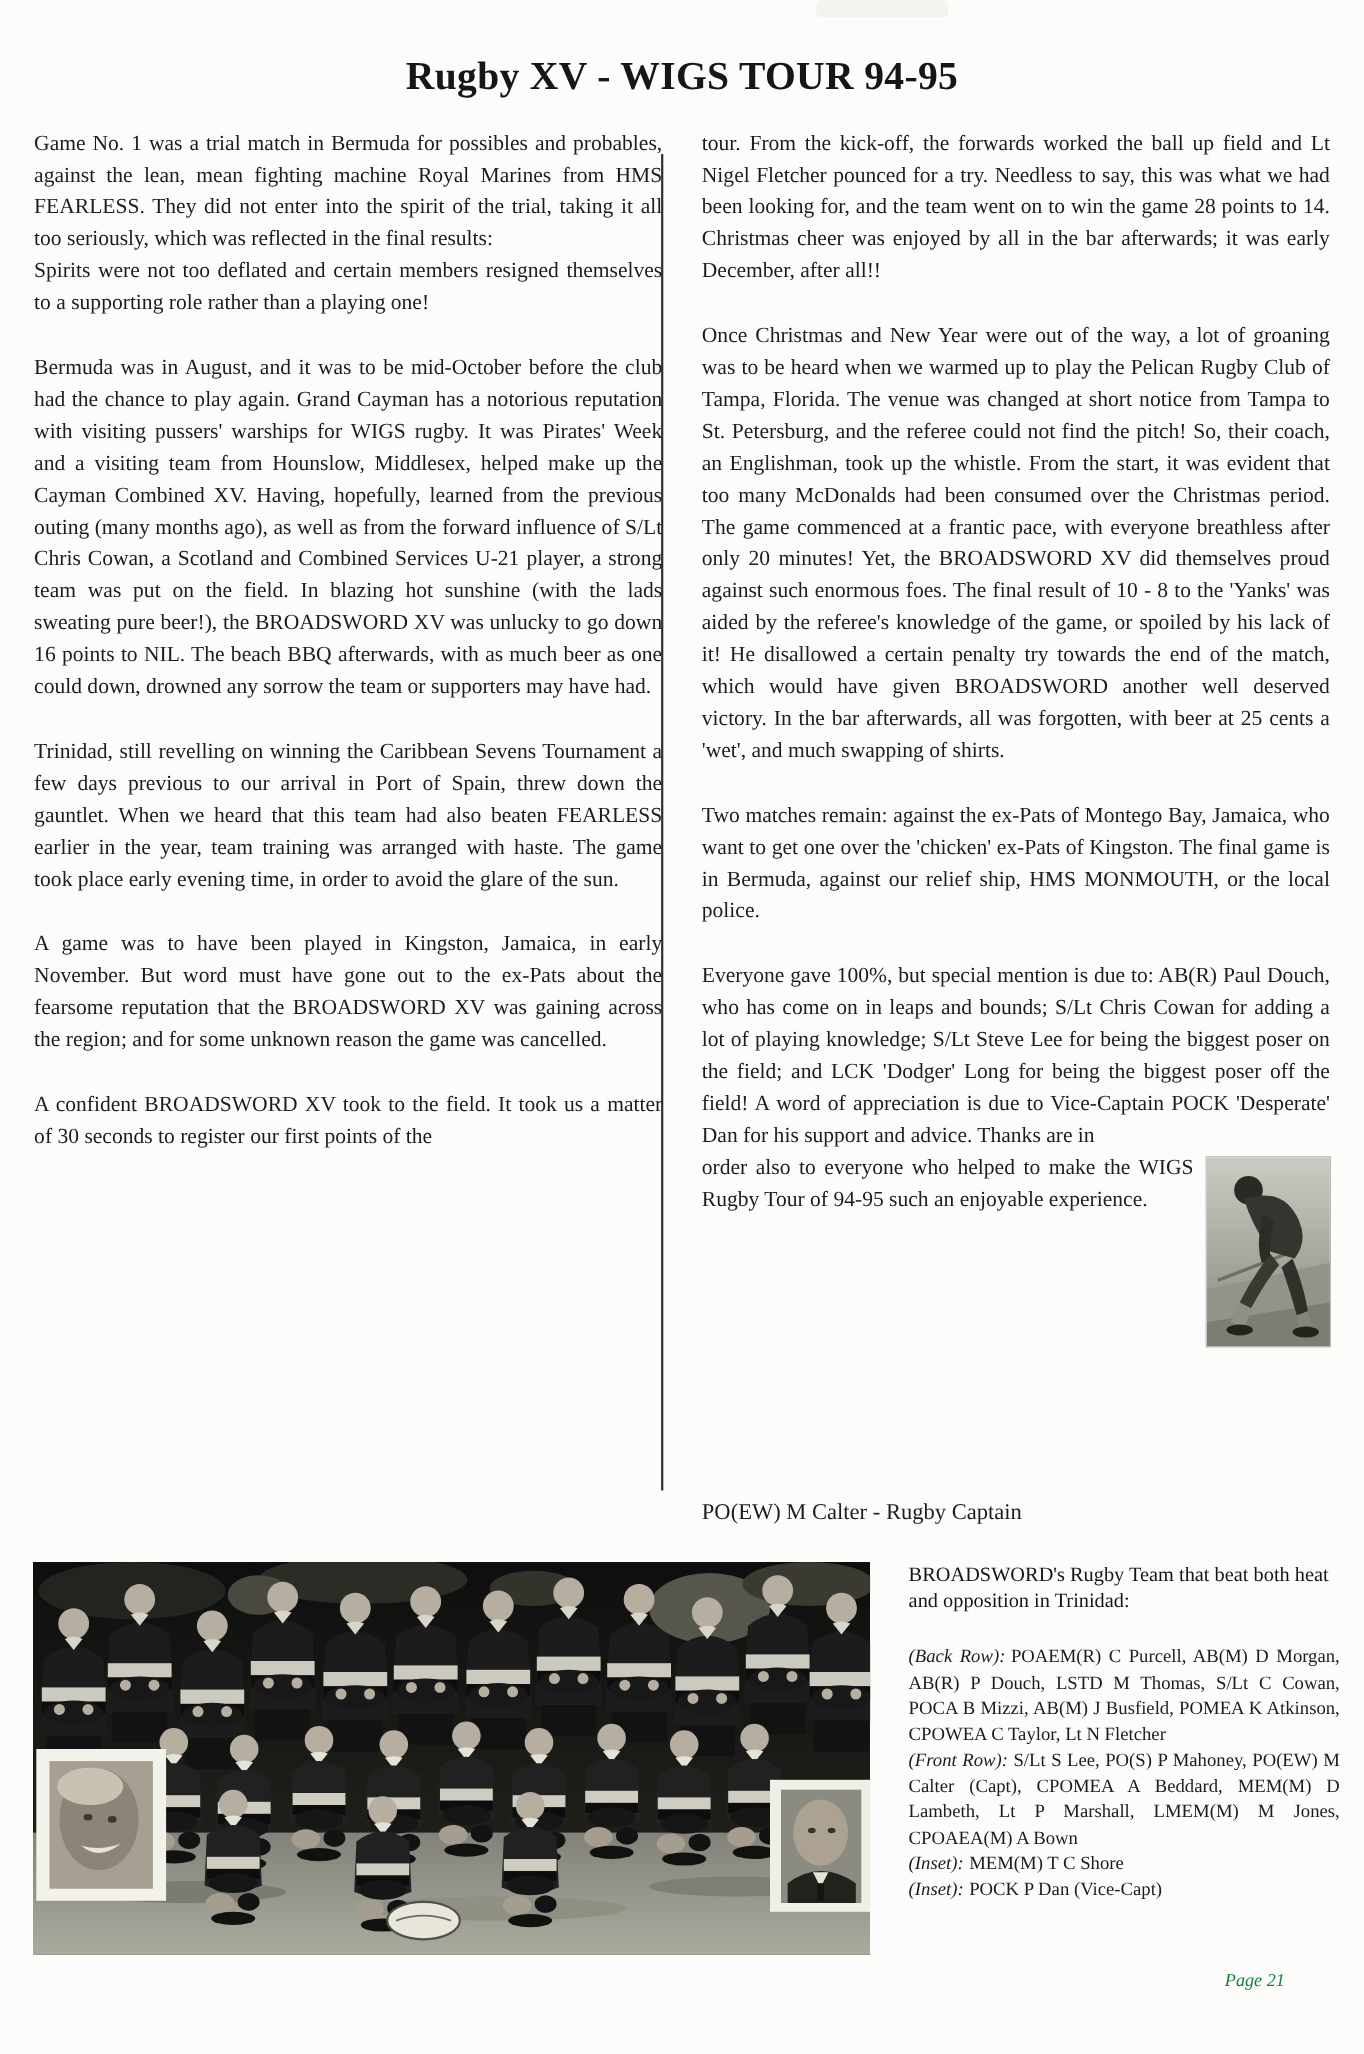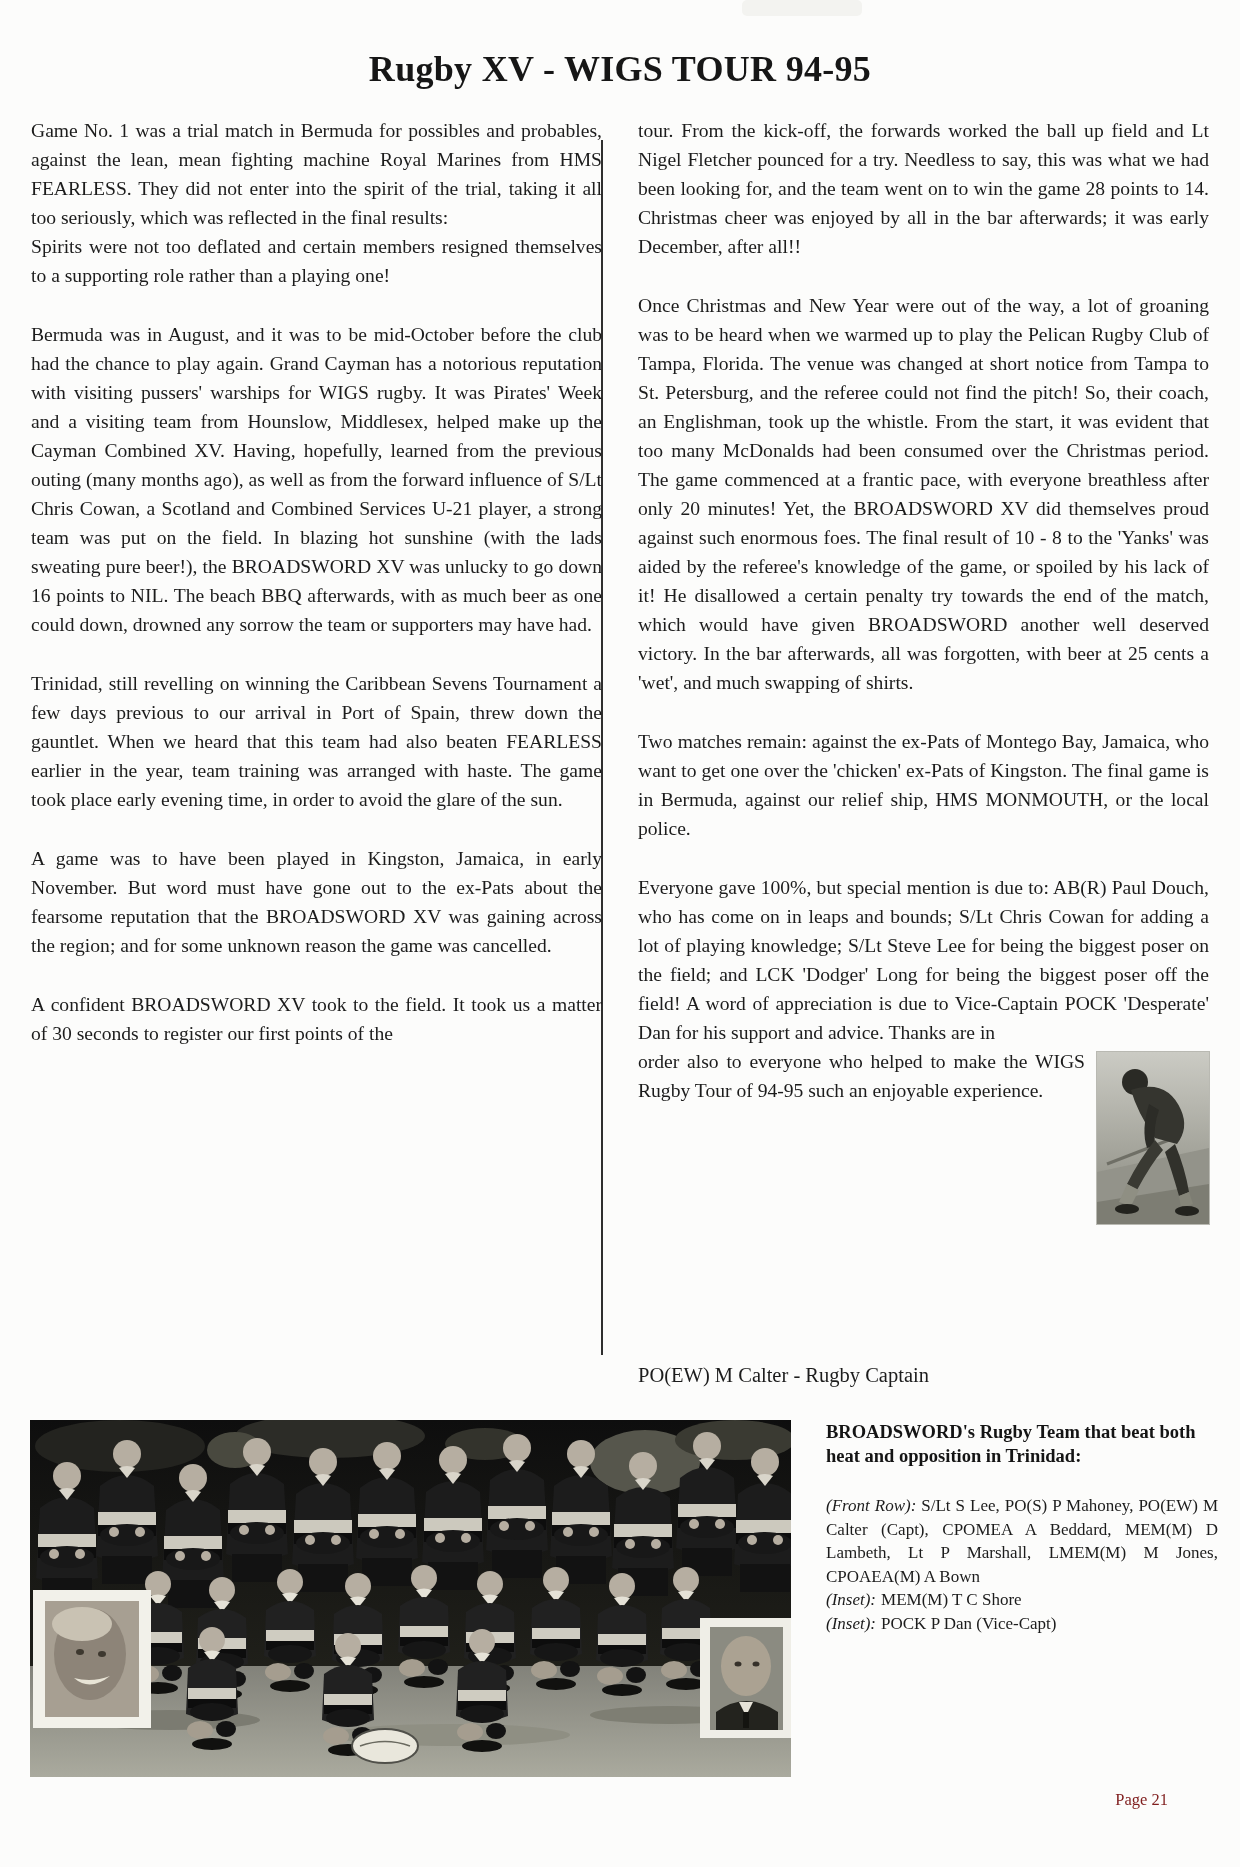--- a/index.html
+++ b/index.html
@@ -29,28 +29,28 @@
   }
   .float-photo { float:right; width:112px; height:172px; margin:5px 0 4px 12px;
     outline:1px solid #b9b9b2; }
   .signature { position:absolute; left:638px; top:1364px; font-size:20.5px; }
   .team-photo { position:absolute; left:30px; top:1420px; width:761px; height:357px; }
   .caption {
     position:absolute; left:826px; top:1420px; width:392px;
     font-size:17px; line-height:23.5px;
   }
   .caption .cap-heading {
-    font-size:18.5px; line-height:24px; font-weight:bold; margin:0 0 26px 0;
+    font-size:18.5px; line-height:24px; font-weight:normal; margin:0 0 26px 0;
     color:#141414;
   }
   .cap-entry { margin:0; text-align:justify; }
   .cap-label { font-style:italic; padding-right:5px; }
   .page-num {
     position:absolute; top:1790px; left:1020px; width:148px; text-align:right;
-    font-size:16.5px; color:#7f1d1d;
+    font-style:italic; font-size:16.5px; color:#15803d;
   }
 </style>
 </head>
 <body>
 
 <div class="page">
 
   <div class="scan-blob"></div>
 
   <div class="title">Rugby XV - WIGS TOUR 94-95</div>
@@ -196,20 +196,21 @@
       <ellipse cx="708" cy="244" rx="3.5" ry="2.5" fill="#36312a"></ellipse>
       <ellipse cx="726" cy="244" rx="3.5" ry="2.5" fill="#36312a"></ellipse>
       <path d="M686,310 L686,292 Q716,270 748,292 L748,310 Z" fill="#23231e"></path>
       <path d="M709,282 L716,296 L723,282 Z" fill="#e6e3d8"></path>
       <rect x="713" y="292" width="6" height="16" fill="#141410"></rect>
     </g>
   </svg>
 
   <div class="caption">
     <p class="cap-heading">BROADSWORD's Rugby Team that beat both heat and opposition in Trinidad:</p>
+    <p class="cap-entry"><span class="cap-label">(Back Row):</span><span>POAEM(R) C Purcell, AB(M) D Morgan, AB(R) P Douch, LSTD M Thomas, S/Lt C Cowan, POCA B Mizzi, AB(M) J Busfield, POMEA K Atkinson, CPOWEA C Taylor, Lt N Fletcher</span></p>
     <p class="cap-entry"><span class="cap-label">(Front Row):</span><span>S/Lt S Lee, PO(S) P Mahoney, PO(EW) M Calter (Capt), CPOMEA A Beddard, MEM(M) D Lambeth, Lt P Marshall, LMEM(M) M Jones, CPOAEA(M) A Bown</span></p>
     <p class="cap-entry"><span class="cap-label">(Inset):</span><span>MEM(M) T C Shore</span></p>
     <p class="cap-entry"><span class="cap-label">(Inset):</span><span>POCK P Dan (Vice-Capt)</span></p>
   </div>
 
   <div class="page-num">Page 21</div>
 
 </div>
 
 </body></html>

